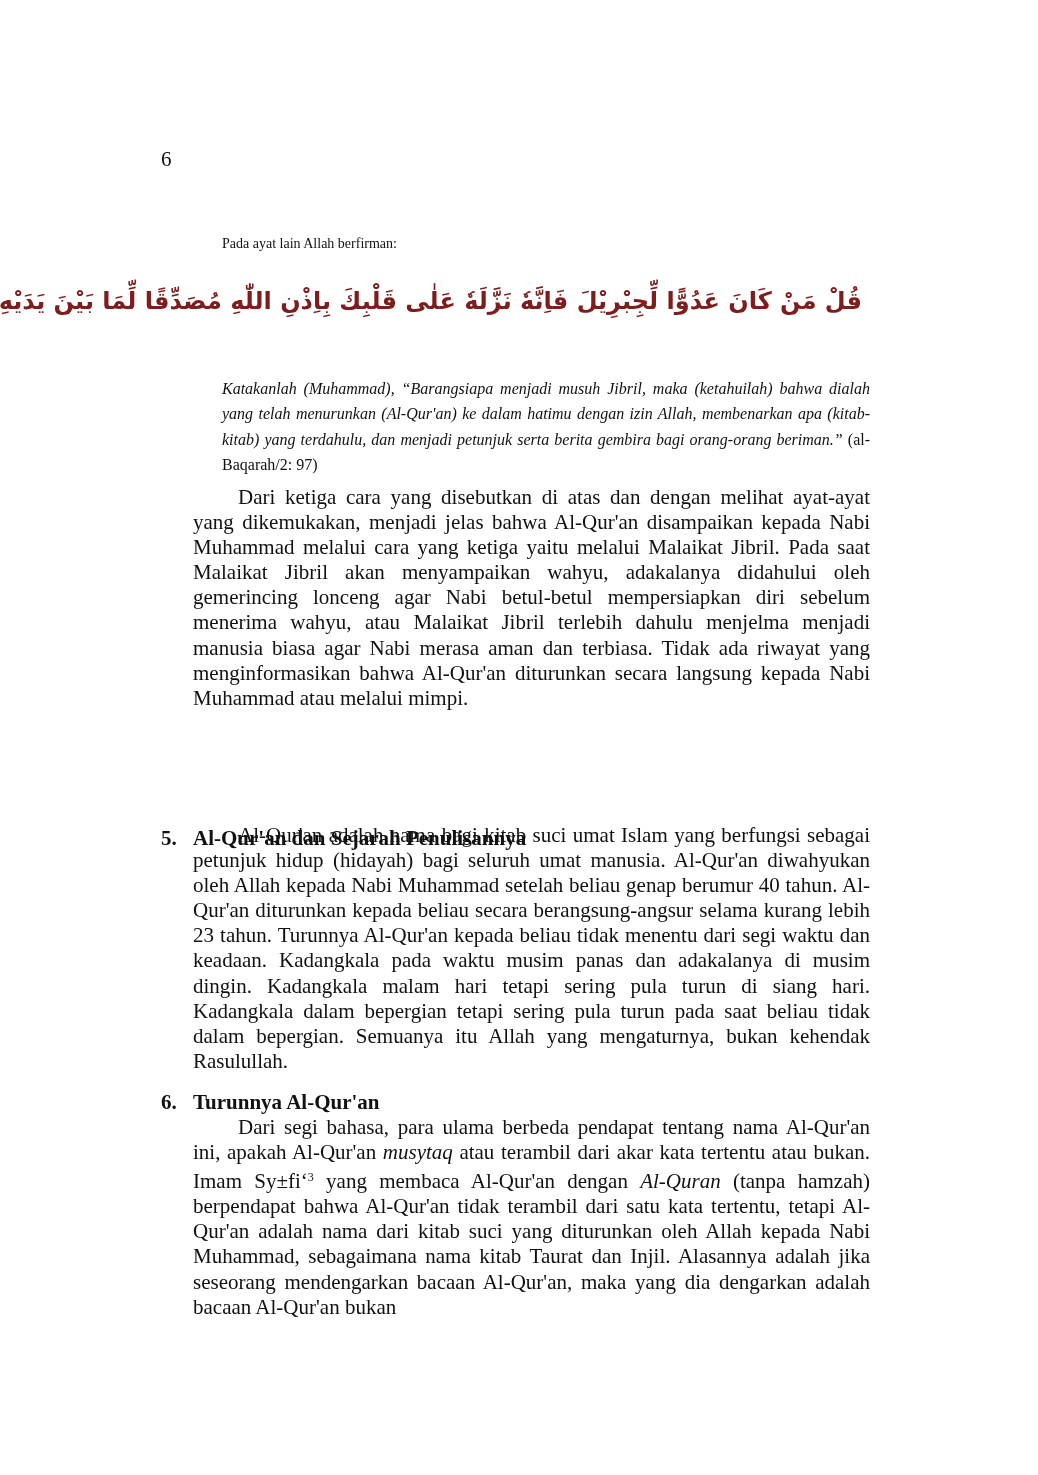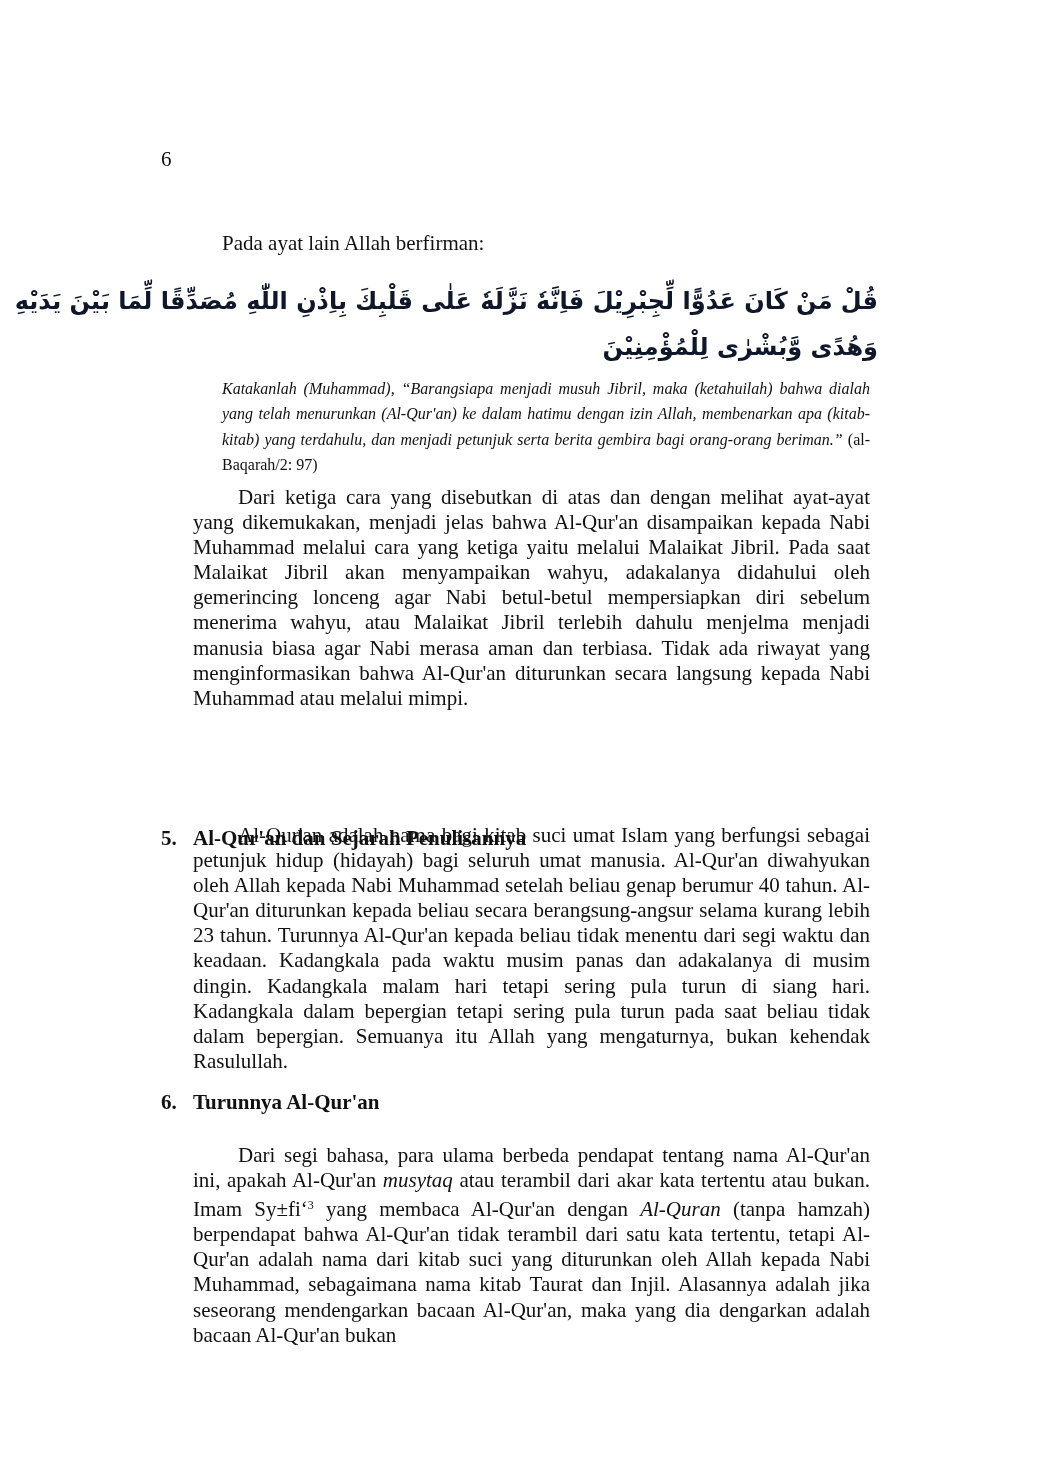--- a/index.html
+++ b/index.html
@@ -1,48 +1,47 @@
 <!DOCTYPE html>
 <html><head>
 <meta charset="utf-8">
 <style>
   html, body { margin: 0; padding: 0; background: #ffffff; }
   body { width: 1038px; height: 1475px; position: relative; overflow: hidden;
          font-family: "Liberation Serif", "DejaVu Serif", serif; color: #111; }
   .page-number { position: absolute; left: 161px; top: 147px; font-size: 21px; }
-  .intro { position: absolute; left: 222px; top: 231px; font-size: 21px; line-height: 25px; }
-  .arabic { position: absolute; left: 238px; top: 278px; width: 640px; direction: rtl; text-align: right;
-            font-family: "DejaVu Sans", sans-serif; font-size: 24px; font-weight: bold; line-height: 46px; color: #0f172a; }
+  .intro { position: absolute; left: 222px; top: 231px; font-size: 14px; line-height: 25px; }
+  .arabic { position: absolute; left: 222px; top: 278px; width: 640px; direction: rtl; text-align: right;
+            font-family: "DejaVu Sans", sans-serif; font-size: 24px; font-weight: bold; line-height: 46px; color: #7f1d1d; }
   .arabic .line { display: block; white-space: nowrap; }
   .arabic .line1 { text-align: justify; text-align-last: justify; }
   .translation { position: absolute; left: 222px; top: 376px; width: 648px; font-size: 16px; line-height: 25.3px;
                  text-align: justify; font-style: italic; }
   .translation .ref { font-style: normal; }
   .para { position: absolute; left: 193px; width: 677px; font-size: 21px; line-height: 25.1px; text-align: justify; }
   .para .indent { display: inline-block; width: 45px; }
   .heading { position: absolute; left: 161px; font-size: 21px; font-weight: bold; line-height: 25px; }
   .heading .num { display: inline-block; width: 32px; }
   .p1 { top: 485px; }
   .h5 { top: 826px; }
   .p2 { top: 823px; }
   .h6 { top: 1090px; }
-  .p3 { top: 1115px; margin-top: 28px; }
+  .p3 { top: 1115px; }
   em { font-style: italic; }
   sup { font-size: 12px; vertical-align: 7px; }
 </style>
 </head>
 <body>
 
 <div class="page-number">6</div>
 
 <div class="intro">Pada ayat lain Allah berfirman:</div>
 
 <div class="arabic">
   <span class="line line1">قُلْ مَنْ كَانَ عَدُوًّا لِّجِبْرِيْلَ فَاِنَّهٗ نَزَّلَهٗ عَلٰى قَلْبِكَ بِاِذْنِ اللّٰهِ مُصَدِّقًا لِّمَا بَيْنَ يَدَيْهِ</span>
-  <span class="line line2">وَهُدًى وَّبُشْرٰى لِلْمُؤْمِنِيْنَ</span>
 </div>
 
 <div class="translation"><span>Katakanlah (Muhammad), “Barangsiapa menjadi musuh Jibril, maka (ketahuilah) bahwa dialah yang telah menurunkan (Al-Qur'an) ke dalam hatimu dengan izin Allah, membenarkan apa (kitab-kitab) yang terdahulu, dan menjadi petunjuk serta berita gembira bagi orang-orang beriman.”</span><span class="ref"> (al-Baqarah/2: 97)</span></div>
 
 <div class="para p1"><span class="indent"></span><span>Dari ketiga cara yang disebutkan di atas dan dengan melihat ayat-ayat yang dikemukakan, menjadi jelas bahwa Al-Qur'an disampaikan kepada Nabi Muhammad melalui cara yang ketiga yaitu melalui Malaikat Jibril. Pada saat Malaikat Jibril akan menyampaikan wahyu, adakalanya didahului oleh gemerincing lonceng agar Nabi betul-betul mempersiapkan diri sebelum menerima wahyu, atau Malaikat Jibril terlebih dahulu menjelma menjadi manusia biasa agar Nabi merasa aman dan terbiasa. Tidak ada riwayat yang menginformasikan bahwa Al-Qur'an diturunkan secara langsung kepada Nabi Muhammad atau melalui mimpi.</span></div>
 
 <div class="heading h5"><span class="num">5.</span><span>Al-Qur'an dan Sejarah Penulisannya</span></div>
 
 <div class="para p2"><span class="indent"></span><span>Al-Qur'an adalah nama bagi kitab suci umat Islam yang berfungsi sebagai petunjuk hidup (hidayah) bagi seluruh umat manusia. Al-Qur'an diwahyukan oleh Allah kepada Nabi Muhammad setelah beliau genap berumur 40 tahun. Al-Qur'an diturunkan kepada beliau secara berangsung-angsur selama kurang lebih 23 tahun. Turunnya Al-Qur'an kepada beliau tidak menentu dari segi waktu dan keadaan. Kadangkala pada waktu musim panas dan adakalanya di musim dingin. Kadangkala malam hari tetapi sering pula turun di siang hari. Kadangkala dalam bepergian tetapi sering pula turun pada saat beliau tidak dalam bepergian. Semuanya itu Allah yang mengaturnya, bukan kehendak Rasulullah.</span></div>
 

